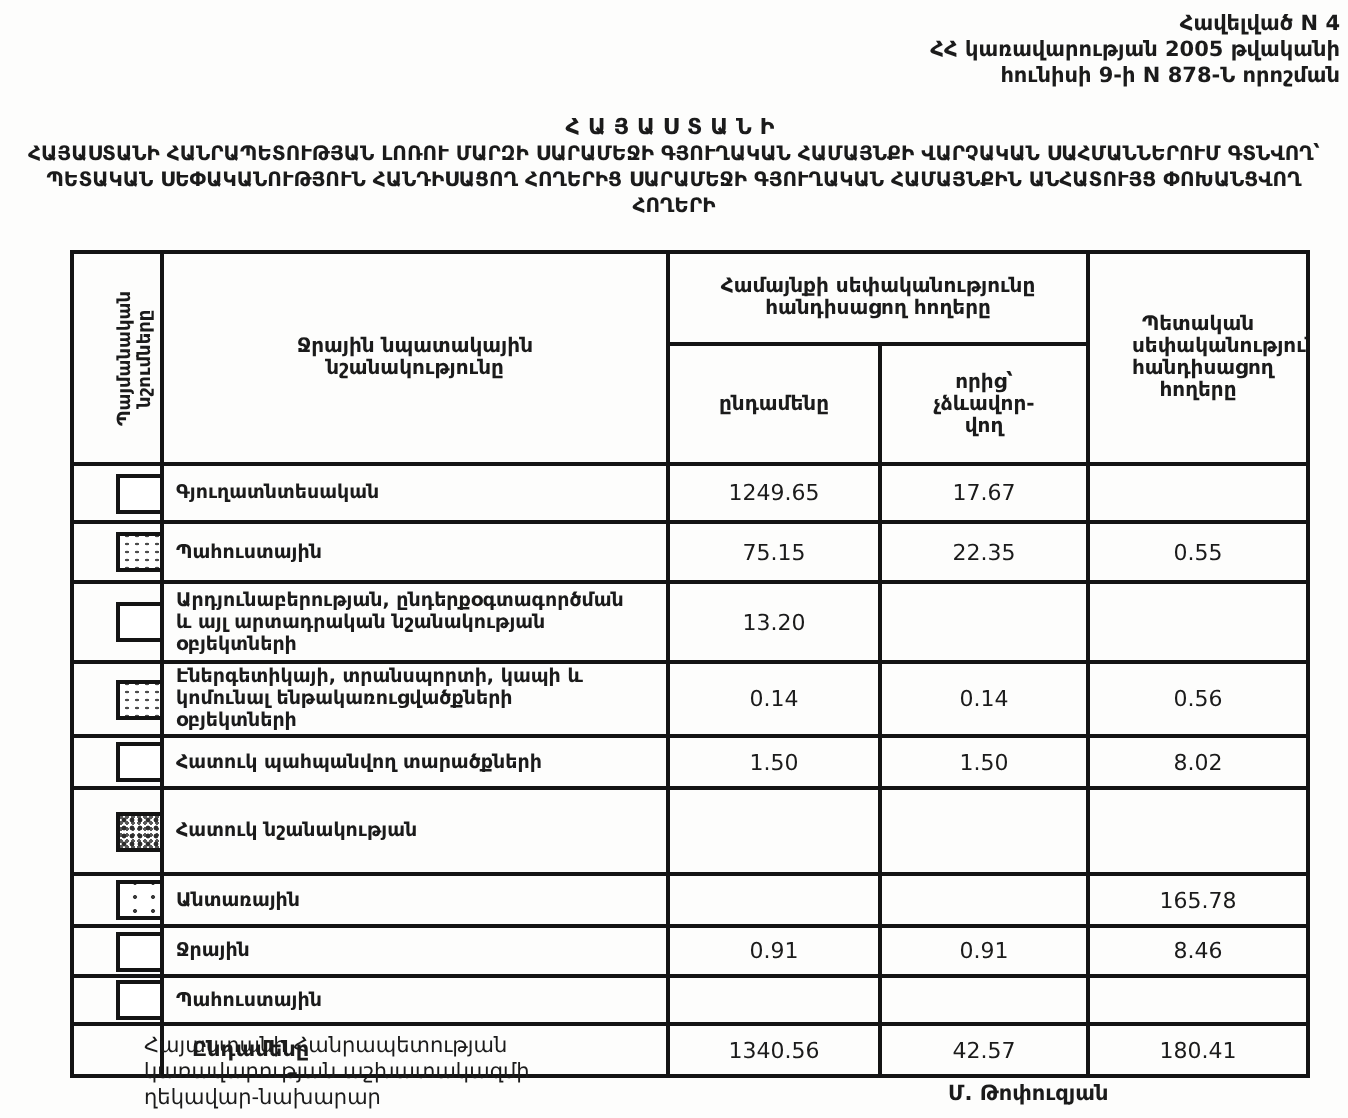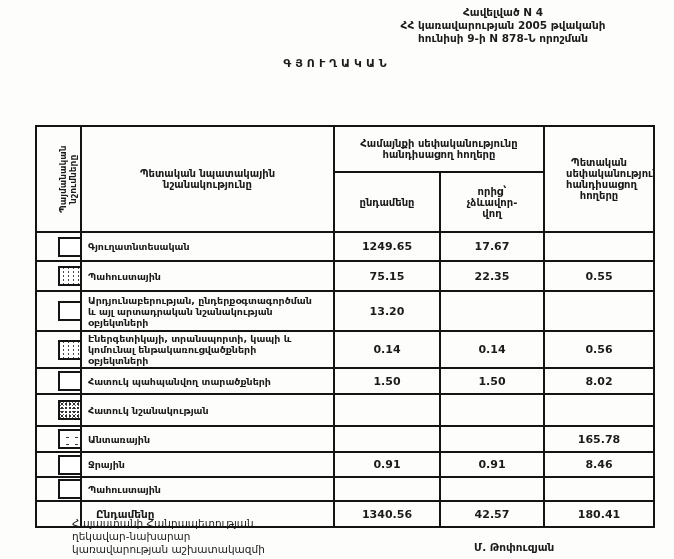--- a/index.html
+++ b/index.html
@@ -4,21 +4,21 @@
 <style>
   html,body{margin:0;padding:0;}
   body{
     width:674px;height:559px;position:relative;overflow:hidden;
     background:#fdfdfc;color:#1b1b1b;
     font-family:"DejaVu Sans", sans-serif;
     -webkit-font-smoothing:none;
   }
   .appendix{
     position:absolute;top:6px;left:336px;width:334px;
-    text-align:center;font-size:10.5px;font-weight:bold;line-height:13px;
+    text-align:right;font-size:10.5px;font-weight:bold;line-height:13px;
   }
   .titleblock{
     position:absolute;top:57px;left:4px;right:4px;text-align:center;
     font-weight:bold;
   }
   .title-main{font-size:11px;letter-spacing:4px;line-height:13px;}
   .title-sub{font-size:10px;line-height:13px;margin-top:1px;}
   table.landtable{
     position:absolute;top:125px;left:35px;width:618px;
     border-collapse:collapse;table-layout:fixed;
@@ -48,27 +48,27 @@
   .swatch.speckled{
     background-image:radial-gradient(#2e2e2e 1px, transparent 1.4px),
                      radial-gradient(#5a5a5a 0.8px, transparent 1px);
     background-size:4px 4px,3px 3px;background-position:0 0,2px 2px;
   }
   .swatch.sparse{
     background-image:radial-gradient(#3a3a3a 1px, transparent 1.3px);
     background-size:9px 7px;background-position:3px 3px;
   }
   td.lbl{font-size:9.5px;font-weight:bold;line-height:11px;text-align:left;padding-left:6px;}
-  td.num{font-size:11px;font-weight:bold;text-align:center;}
+  td.num{font-size:11px;font-weight:normal;text-align:center;}
   tbody tr:nth-child(1){height:29px;}
   tbody tr:nth-child(2){height:30px;}
   tbody tr:nth-child(3){height:40px;}
   tbody tr:nth-child(4){height:28px;}
   tbody tr:nth-child(5){height:26px;}
-  tbody tr:nth-child(6){height:32px;}
+  tbody tr:nth-child(6){height:43px;}
   tbody tr:nth-child(7){height:26px;}
   tbody tr:nth-child(8){height:25px;}
   tbody tr:nth-child(9){height:22px;}
   tfoot tr{height:26px;}
   tfoot td{font-weight:bold;}
   tfoot td.lbl{font-size:10.5px;padding-left:14px;}
   .footer-left{
     position:absolute;left:72px;top:517px;
     font-size:10.5px;font-weight:normal;line-height:13px;text-align:left;
   }
@@ -80,37 +80,38 @@
 </head>
 <body>
 
 <div class="appendix">
   <div>Հավելված N 4</div>
   <div>ՀՀ կառավարության 2005 թվականի</div>
   <div>հունիսի 9-ի N 878-Ն որոշման</div>
 </div>
 
 <div class="titleblock">
-  <div class="title-main">ԳՅՈՒՂԱԿԱՆ</div>
+  <div class="title-main">ՀԱՅԱՍՏԱՆԻ</div>
+  <div class="title-sub">ՀԱՅԱՍՏԱՆԻ ՀԱՆՐԱՊԵՏՈՒԹՅԱՆ ԼՈՌՈՒ ՄԱՐԶԻ ՍԱՐԱՄԵՋԻ ԳՅՈՒՂԱԿԱՆ ՀԱՄԱՅՆՔԻ ՎԱՐՉԱԿԱՆ ՍԱՀՄԱՆՆԵՐՈՒՄ ԳՏՆՎՈՂ՝ ՊԵՏԱԿԱՆ ՍԵՓԱԿԱՆՈՒԹՅՈՒՆ ՀԱՆԴԻՍԱՑՈՂ ՀՈՂԵՐԻՑ ՍԱՐԱՄԵՋԻ ԳՅՈՒՂԱԿԱՆ ՀԱՄԱՅՆՔԻՆ ԱՆՀԱՏՈՒՅՑ ՓՈԽԱՆՑՎՈՂ ՀՈՂԵՐԻ</div>
 </div>
 
 <table class="landtable">
   <colgroup>
     <col style="width:45px">
     <col style="width:253px">
     <col style="width:106px">
     <col style="width:104px">
     <col style="width:110px">
   </colgroup>
   <thead>
     <tr>
       <th rowspan="2">
         <div class="vert">Պայմանական նշումները</div>
       </th>
-      <th rowspan="2">Պետական նպատակային նշանակությունը</th>
+      <th rowspan="2">Ջրային նպատակային նշանակությունը</th>
       <th colspan="2" class="th-group">Համայնքի սեփականությունը հանդիսացող հողերը</th>
       <th rowspan="2" class="th-state">Պետական սեփականություն հանդիսացող հողերը</th>
     </tr>
     <tr>
       <th class="th-sub">ընդամենը</th>
       <th class="th-sub">որից՝ չձևավոր-վող</th>
     </tr>
   </thead>
   <tbody id="rows-body">
   <tr>
@@ -209,16 +210,16 @@
       <td class="lbl">Ընդամենը</td>
       <td class="num">1340.56</td>
       <td class="num">42.57</td>
       <td class="num">180.41</td>
     </tr>
   </tfoot>
 </table>
 
 <div class="footer-left">
   <div>Հայաստանի Հանրապետության</div>
+  <div>կառավարության աշխատակազմի</div>
   <div>ղեկավար-նախարար</div>
-  <div>կառավարության աշխատակազմի</div>
 </div>
 <div class="signature">Մ. Թոփուզյան</div>
 
 </body></html>

